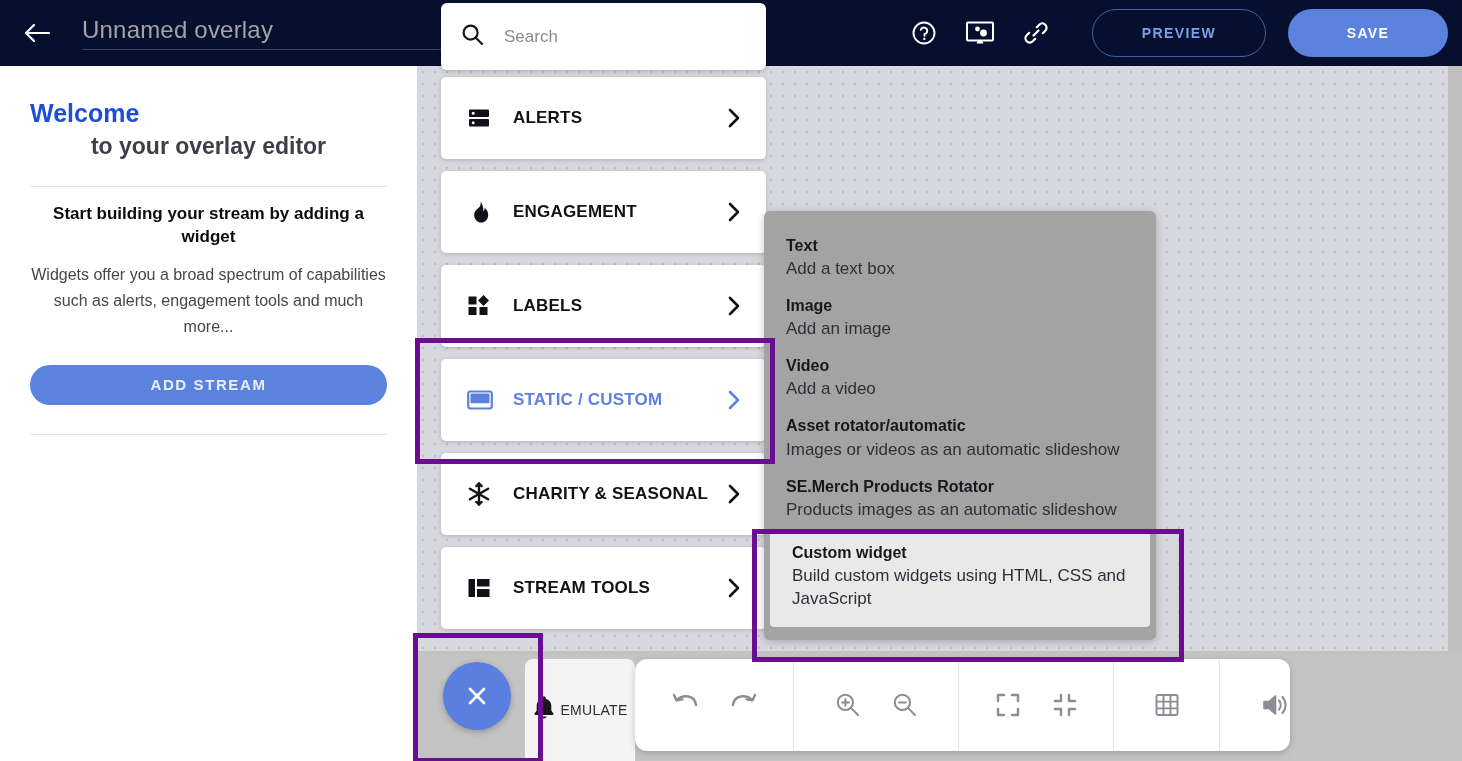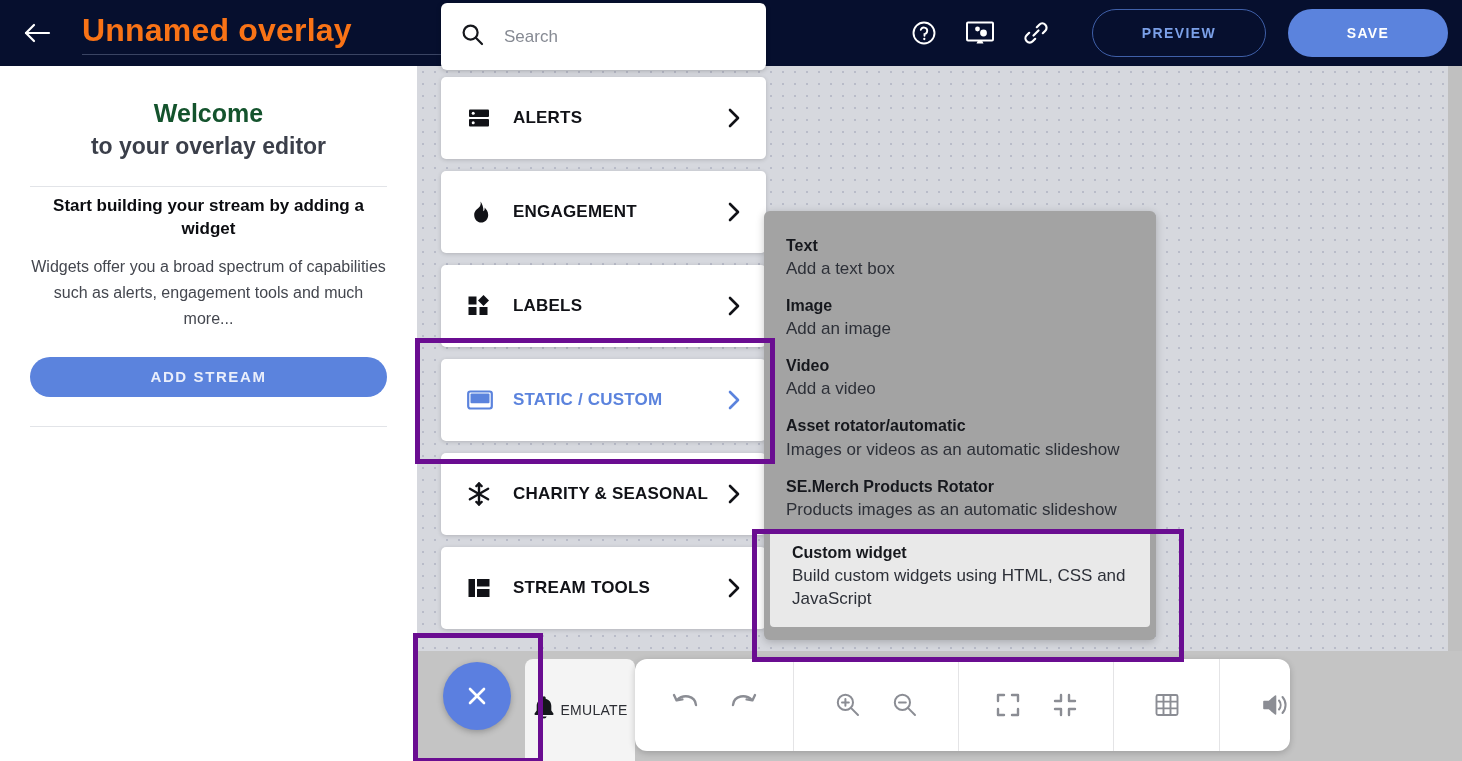--- a/index.html
+++ b/index.html
@@ -16,21 +16,21 @@
     position: absolute; left: 0; top: 0; width: 1462px; height: 66px;
     background: #060f2e;
     display: flex; align-items: center;
   }
   .back-arrow {
     width: 46px; height: 66px; display: flex; align-items: center; justify-content: center;
     color: #ffffff; cursor: pointer; margin-left: 14px;
   }
   .title-wrap { margin-left: 22px; width: 370px; }
   .overlay-title {
-    color: #f97316; font-size: 32px; font-weight: 700; letter-spacing: .2px;
+    color: #a3a3a3; font-size: 24px; font-weight: 400; letter-spacing: .2px;
     padding-bottom: 5px; border-bottom: 1px solid #3a4463;
     white-space: nowrap; overflow: hidden;
   }
   .header-right {
     position: absolute; right: 0; top: 0; height: 66px;
     display: flex; align-items: center; gap: 0px;
   }
   .hdr-icon {
     width: 56px; height: 66px; display: flex; align-items: center; justify-content: center;
     color: #ffffff; cursor: pointer;
@@ -49,25 +49,25 @@
     color: #ffffff; font-size: 14px; font-weight: bold; letter-spacing: 1.4px;
     display: flex; align-items: center; justify-content: center; cursor: pointer;
   }
 
   
   .left-panel {
     position: absolute; left: 0; top: 66px; width: 417px; height: 695px;
     background: #ffffff;
     padding: 0 30px;
   }
-  .welcome-1 { margin-top: 33px; text-align: center; font-size: 25px; font-weight: bold; color: #14532d; }
+  .welcome-1 { margin-top: 33px; text-align: left; font-size: 25px; font-weight: bold; color: #1d4ed8; }
   .welcome-2 { margin-top: 5px; text-align: center; font-size: 23px; font-weight: 700; color: #3b3f4a; }
   .divider { margin: 26px 0 0 0; height: 1px; background: #e2e4e8; }
   .start-head {
-    margin-top: 8px; text-align: center; font-size: 17px; font-weight: bold;
+    margin-top: 16px; text-align: center; font-size: 17px; font-weight: bold;
     color: #0b0c10; line-height: 1.35;
   }
   .start-body {
     margin-top: 13px; text-align: center; font-size: 16px; font-weight: 400;
     color: #44474f; line-height: 1.62;
   }
   .btn-add-widget {
     margin-top: 25px; width: 100%; height: 40px; border-radius: 20px;
     background: #5b83dd; border: none; color: #e9eefb;
     font-size: 15px; font-weight: bold; letter-spacing: 1.6px;

